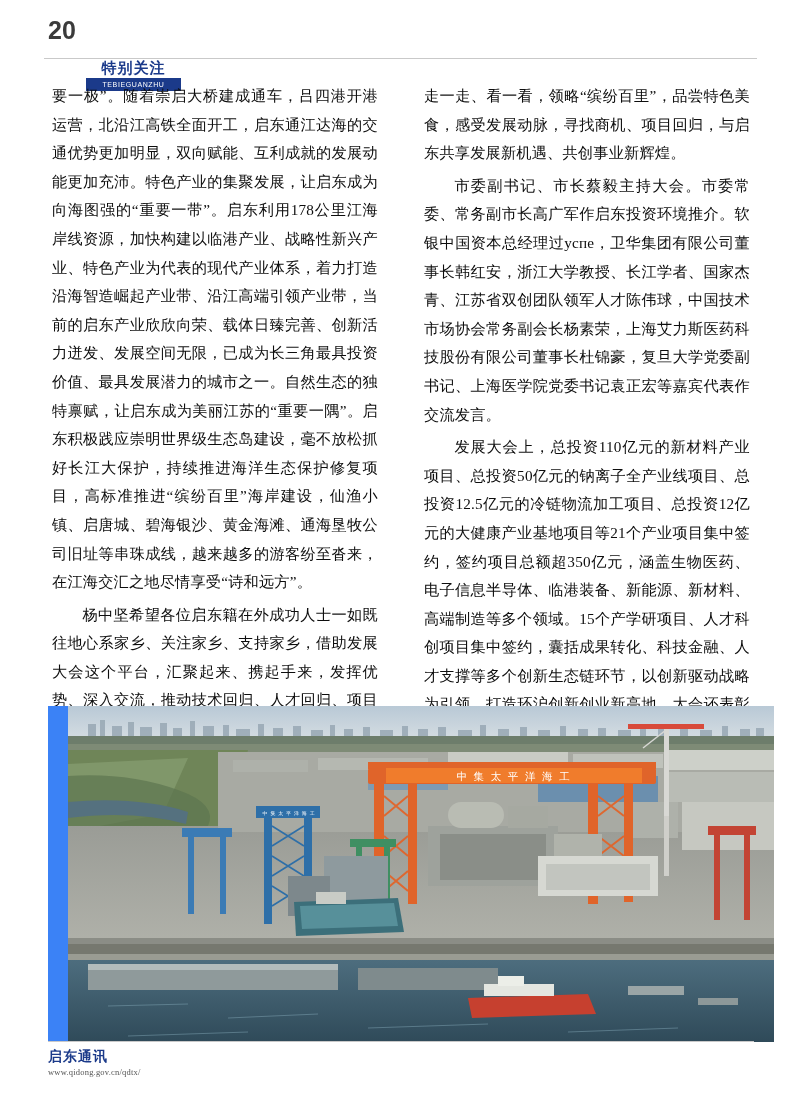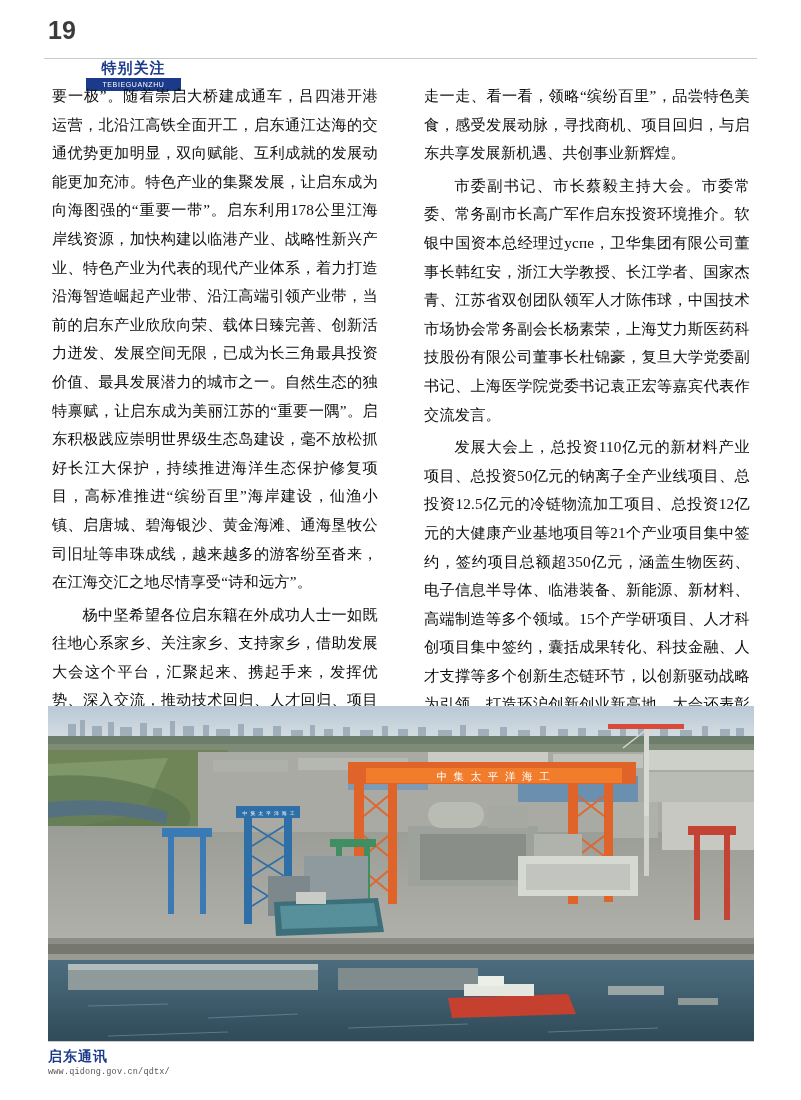--- a/index.html
+++ b/index.html
@@ -122,20 +122,21 @@
   }
   
   .photo {
     position: absolute;
     left: 48px;
     top: 706px;
     width: 706px;
     height: 336px;
     overflow: hidden;
     background: #3b82f6;
+    padding-left: 20px;
   }
   .photo svg { display: block; }
   
   .footer {
     position: absolute;
     left: 48px;
     bottom: 22px;
     width: 706px;
   }
   .footer-rule {
@@ -144,35 +145,35 @@
   }
   .footer-title {
     font-family: Liberation Serif, serif;
     font-size: 14px;
     font-weight: bold;
     color: #1b3a8a;
     letter-spacing: 1px;
     line-height: 17px;
   }
   .footer-url {
-    font-family: Liberation Mono, monospace;
+    font-family: Liberation Serif, serif;
     font-size: 8.5px;
     color: #555;
     letter-spacing: 0.2px;
     line-height: 12px;
     margin-top: 1px;
   }
 </style>
 </head>
 <body>
 
 <div class="page">
 
   <div class="header">
-    <div class="folio">19</div>
+    <div class="folio">20</div>
     <div class="header-label">
       <div class="cn">特别关注</div>
       <div class="bar">TEBIEGUANZHU</div>
     </div>
   </div>
   <div class="header-rule"></div>
 
   <div class="columns">
     <div class="col">
       <p>要一极”。随着崇启大桥建成通车，吕四港开港运营，北沿江高铁全面开工，启东通江达海的交通优势更加明显，双向赋能、互利成就的发展动能更加充沛。特色产业的集聚发展，让启东成为向海图强的“重要一带”。启东利用178公里江海岸线资源，加快构建以临港产业、战略性新兴产业、特色产业为代表的现代产业体系，着力打造沿海智造崛起产业带、沿江高端引领产业带，当前的启东产业欣欣向荣、载体日臻完善、创新活力迸发、发展空间无限，已成为长三角最具投资价值、最具发展潜力的城市之一。自然生态的独特禀赋，让启东成为美丽江苏的“重要一隅”。启东积极践应崇明世界级生态岛建设，毫不放松抓好长江大保护，持续推进海洋生态保护修复项目，高标准推进“缤纷百里”海岸建设，仙渔小镇、启唐城、碧海银沙、黄金海滩、通海垦牧公司旧址等串珠成线，越来越多的游客纷至沓来，在江海交汇之地尽情享受“诗和远方”。</p>

